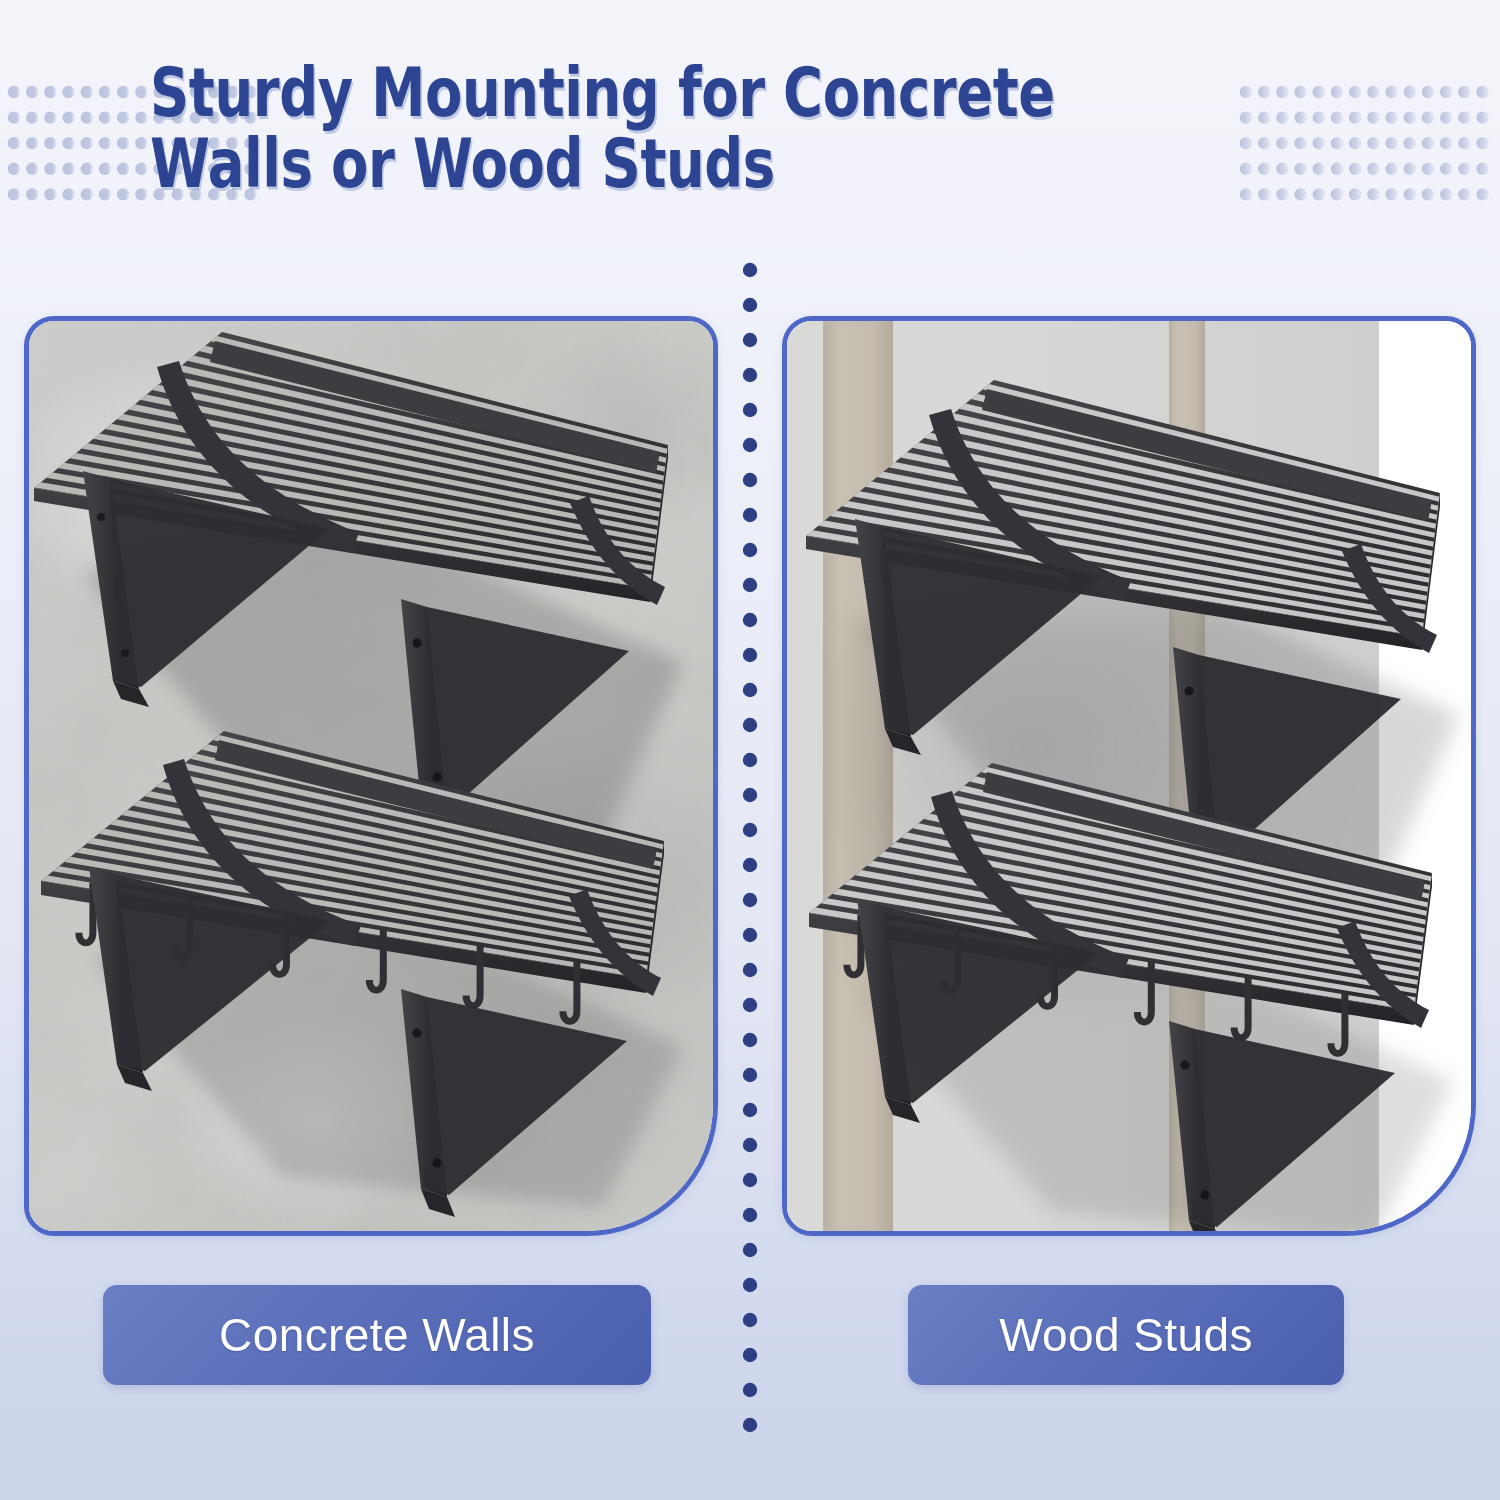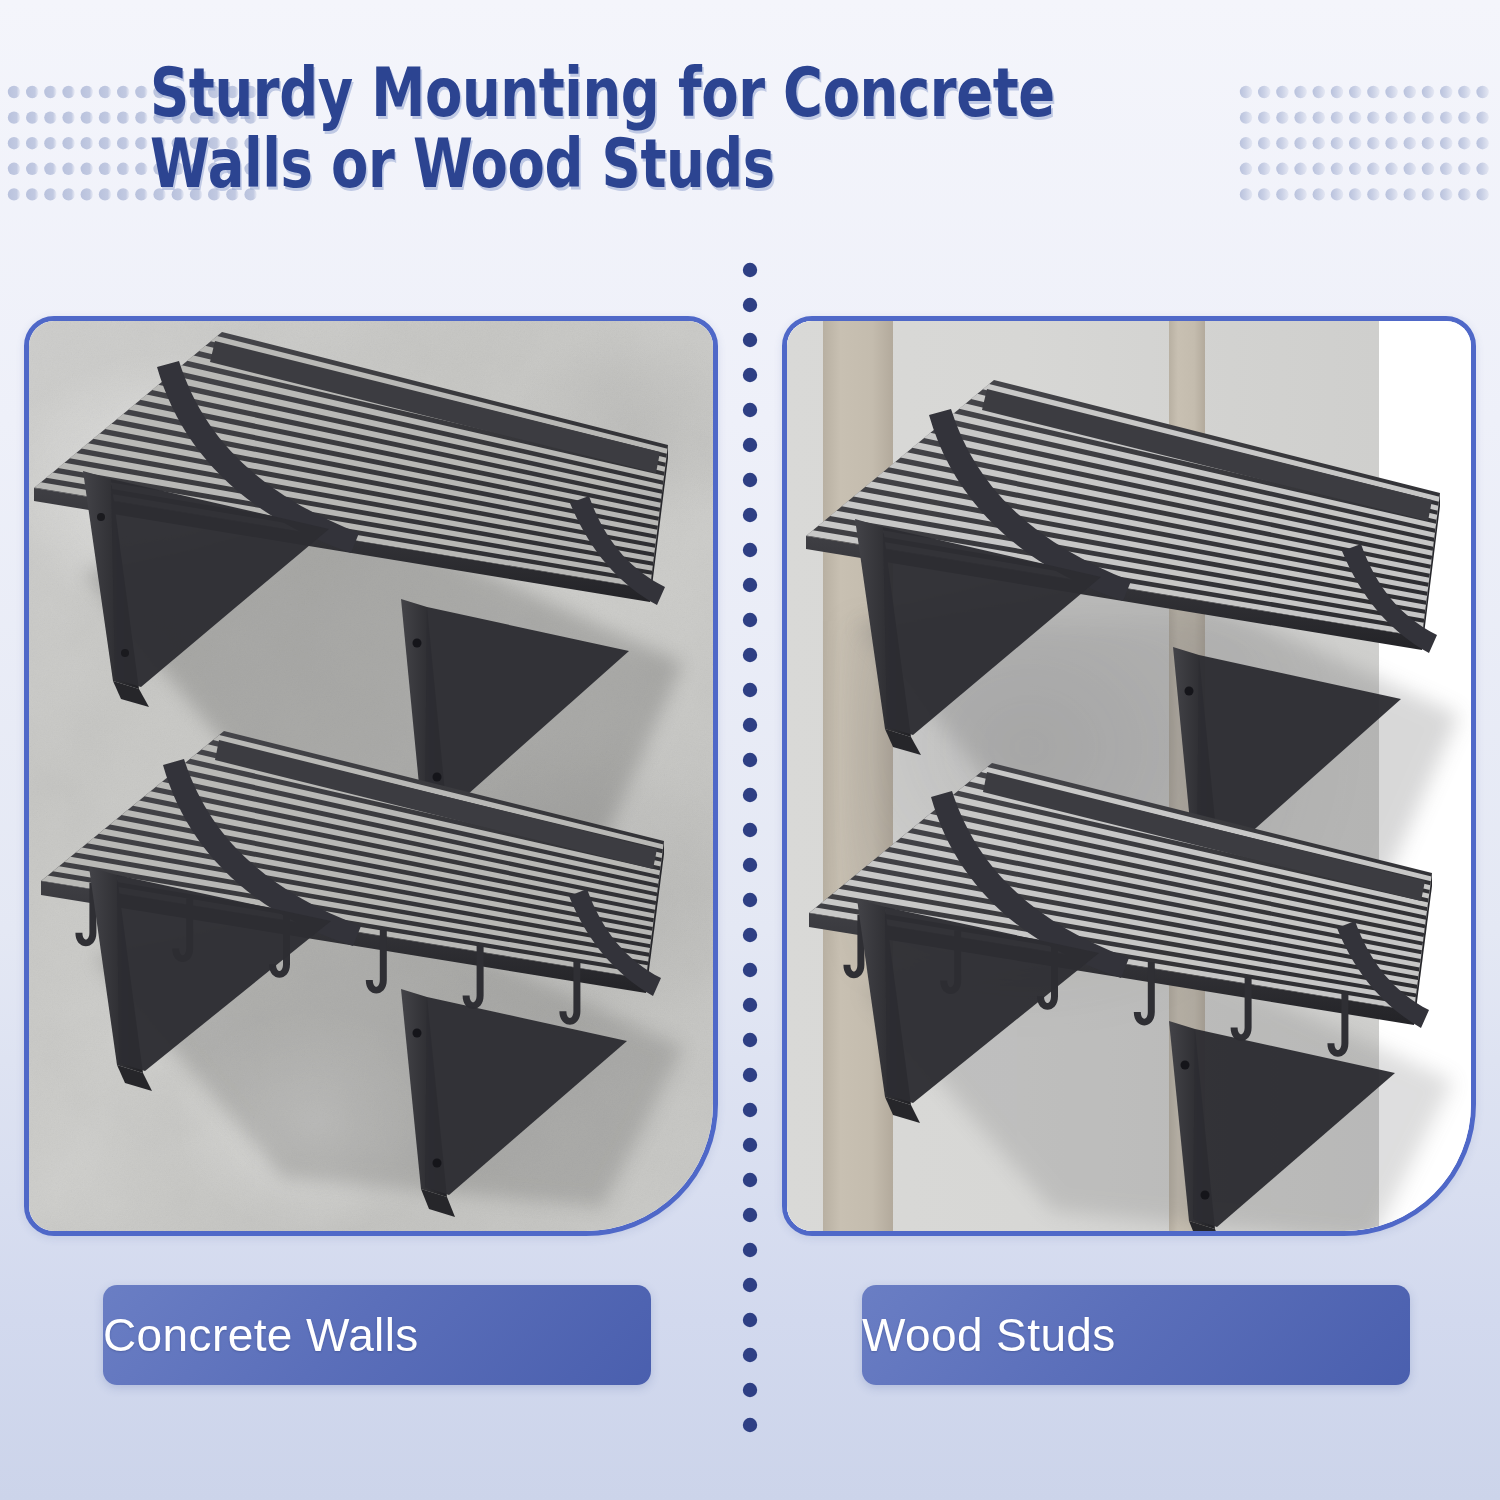--- a/index.html
+++ b/index.html
@@ -76,24 +76,24 @@
   }
 
   .shelf-svg { position:absolute; inset:0; width:100%; height:100%; }
 
   
   .pill {
     position:absolute; top:1285px; height:100px;
     border-radius:14px;
     background:linear-gradient(135deg,#6a7ec4 0%,#5b6fba 45%,#4a5fae 100%);
     box-shadow:0 3px 10px rgba(70,90,160,0.22);
-    display:flex; align-items:center; justify-content:flex-start;
+    display:flex; align-items:center; justify-content:center;
   }
   .pill.left  { left:103px; width:548px; }
-  .pill.right { left:862px; width:548px; }
+  .pill.right { left:908px; width:436px; }
   .pill span {
     color:#ffffff; font-size:46px; font-weight:400;
     font-family:"Liberation Sans", sans-serif;
     letter-spacing:0.4px;
     text-shadow:0 1px 2px rgba(30,45,100,0.30);
   }
 </style>
 </head>
 <body>
 

